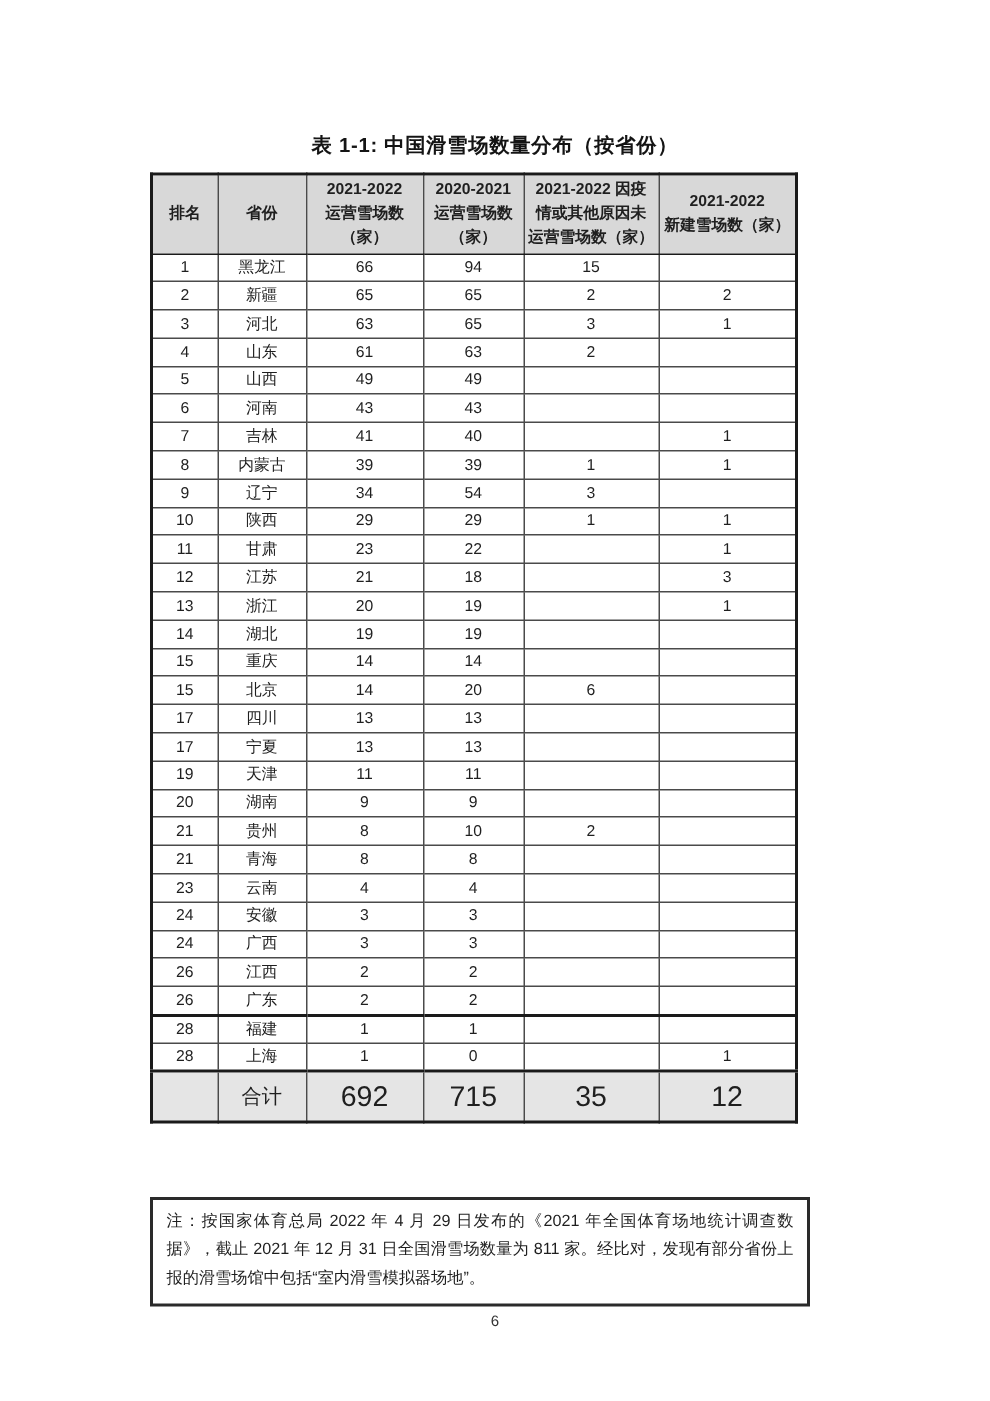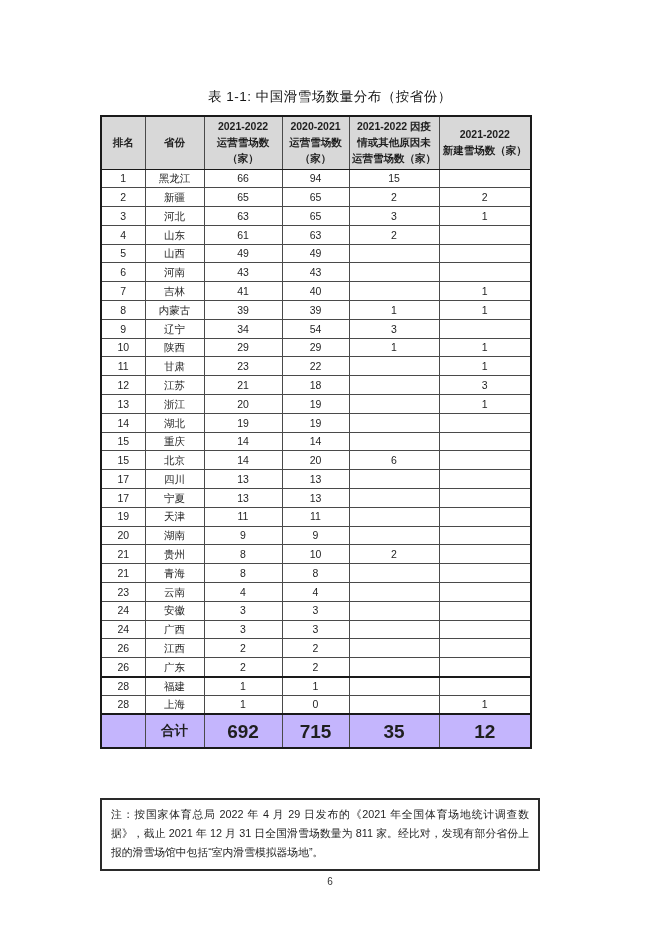--- a/index.html
+++ b/index.html
@@ -16,21 +16,21 @@
     background: #ffffff;
     overflow: hidden;
   }
   .doc-title {
     position: absolute;
     top: 88px;
     left: 0;
     width: 100%;
     text-align: center;
     font-size: 13.5px;
-    font-weight: normal;
+    font-weight: bold;
     letter-spacing: 0.5px;
     color: #141414;
   }
   table.stat-table {
     position: absolute;
     left: 100px;
     top: 115px;
     width: 430px;
     border-collapse: collapse;
     table-layout: fixed;
@@ -57,27 +57,26 @@
   }
   table.stat-table tbody td {
     height: 18.8px;
     background: #ffffff;
     line-height: 1;
   }
   table.stat-table tbody tr.section-break td {
     border-top: 2px solid #1a1a1a;
   }
   table.stat-table tfoot td {
-    background: #c4b5fd;
+    background: #e5e5e5;
     height: 34px;
     font-size: 19px;
     border-top: 2px solid #1a1a1a;
     border-left: 1.5px solid #1a1a1a;
     line-height: 1;
-    font-weight: bold;
   }
   table.stat-table tfoot td:nth-child(2) {
     font-size: 13.5px;
   }
   .note-box {
     position: absolute;
     left: 100px;
     top: 754px;
     width: 440px;
     border: 2px solid #2a2a2a;

